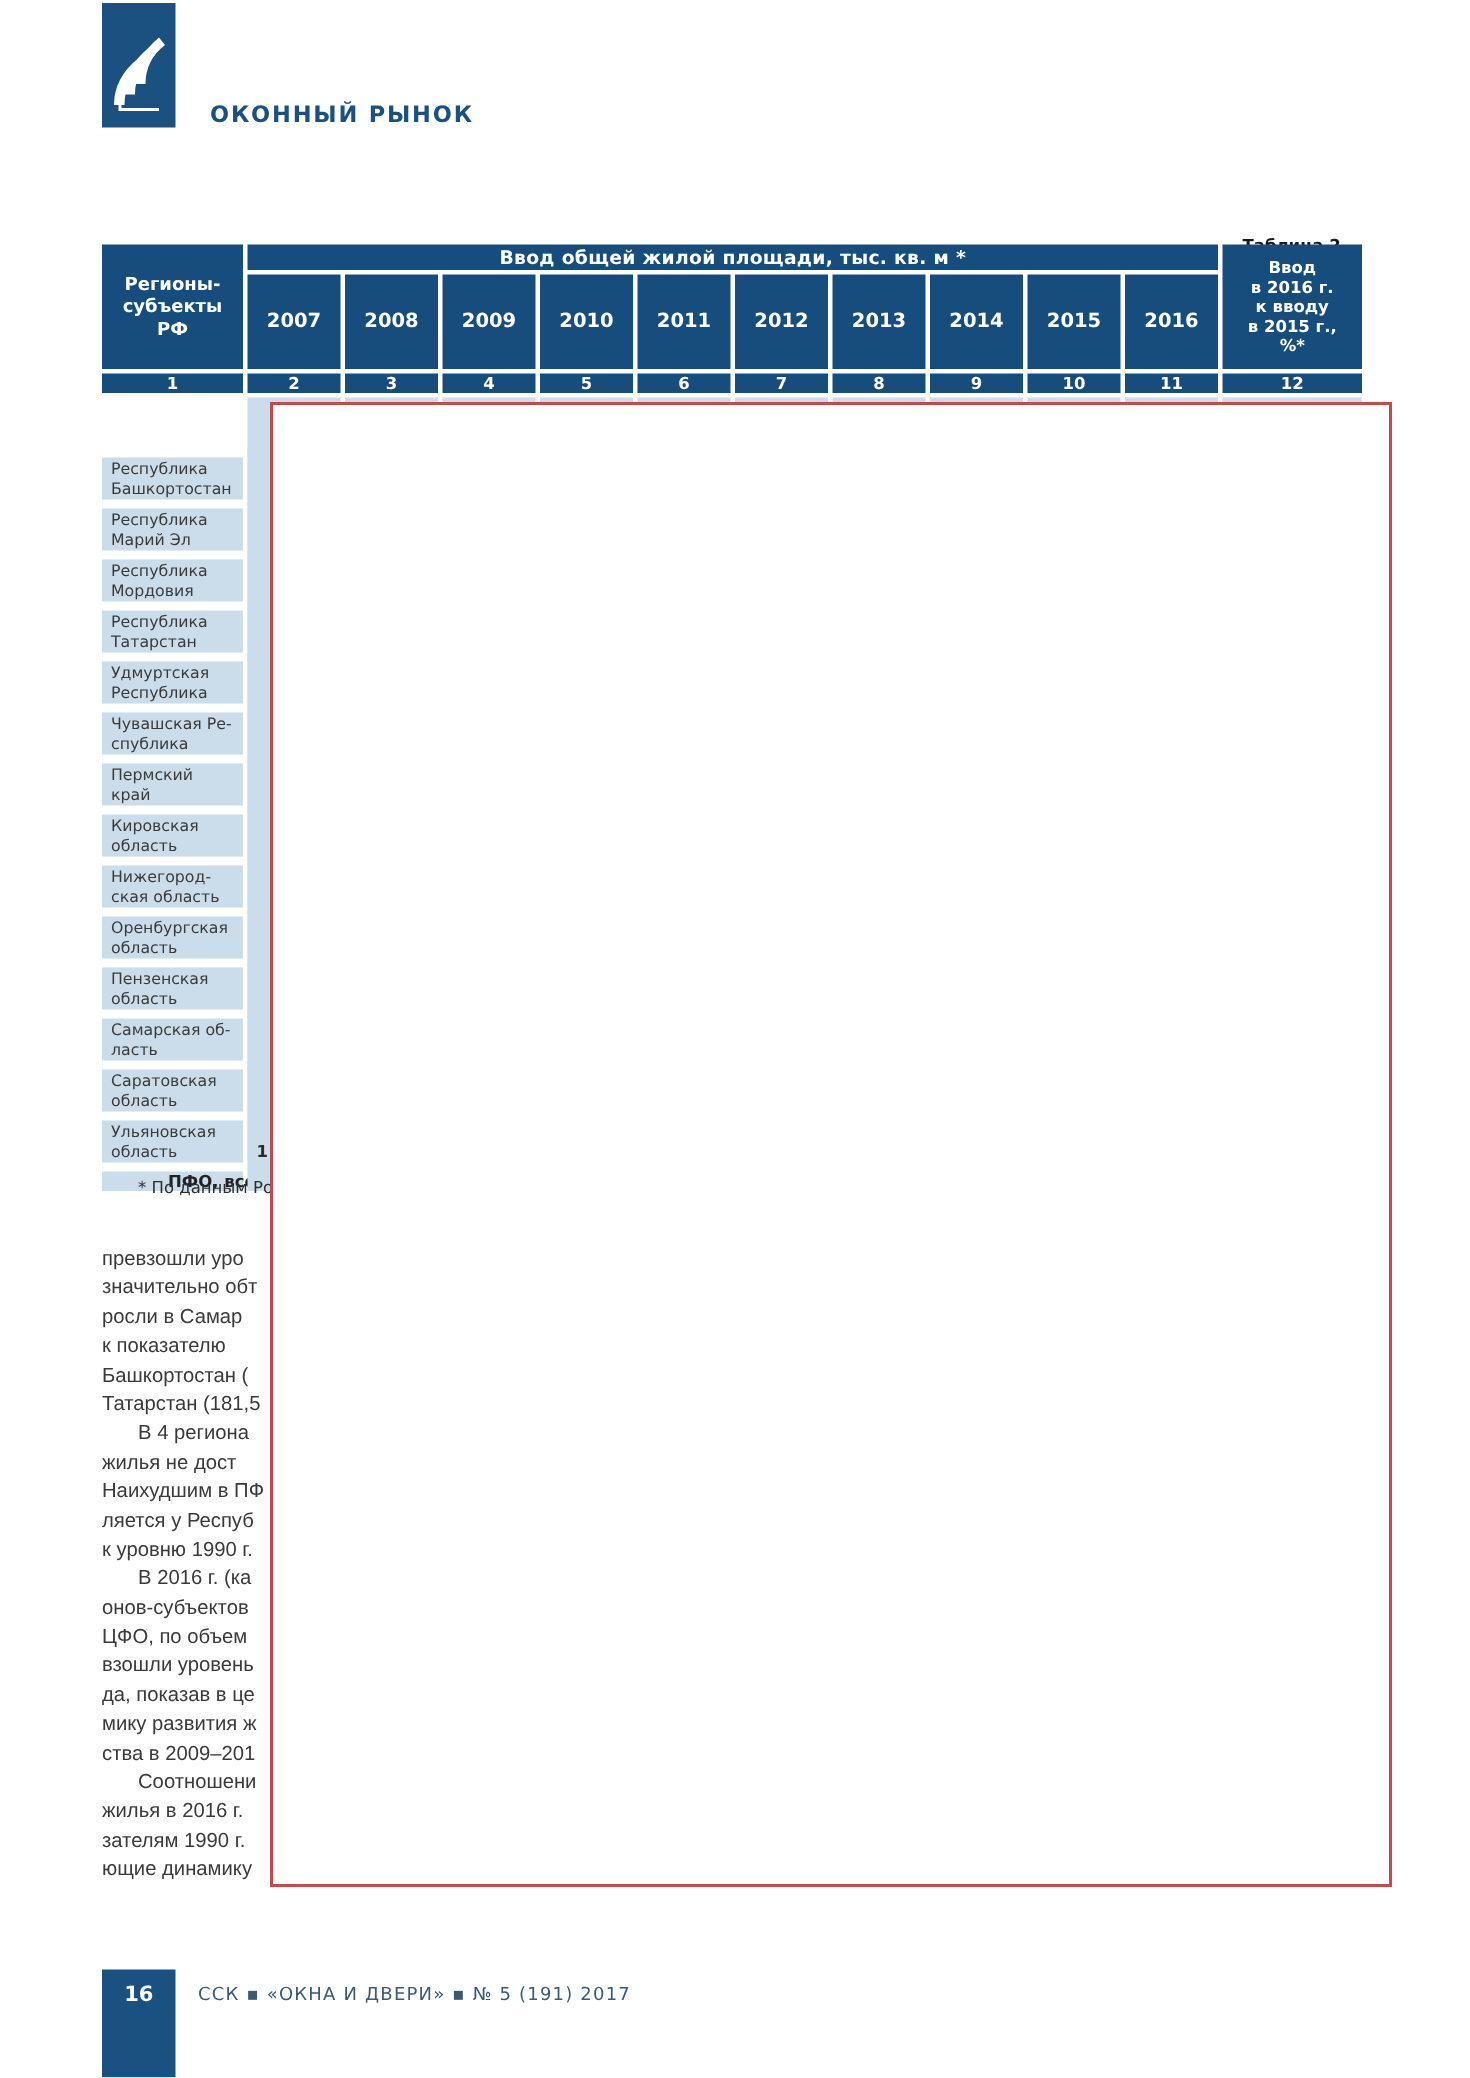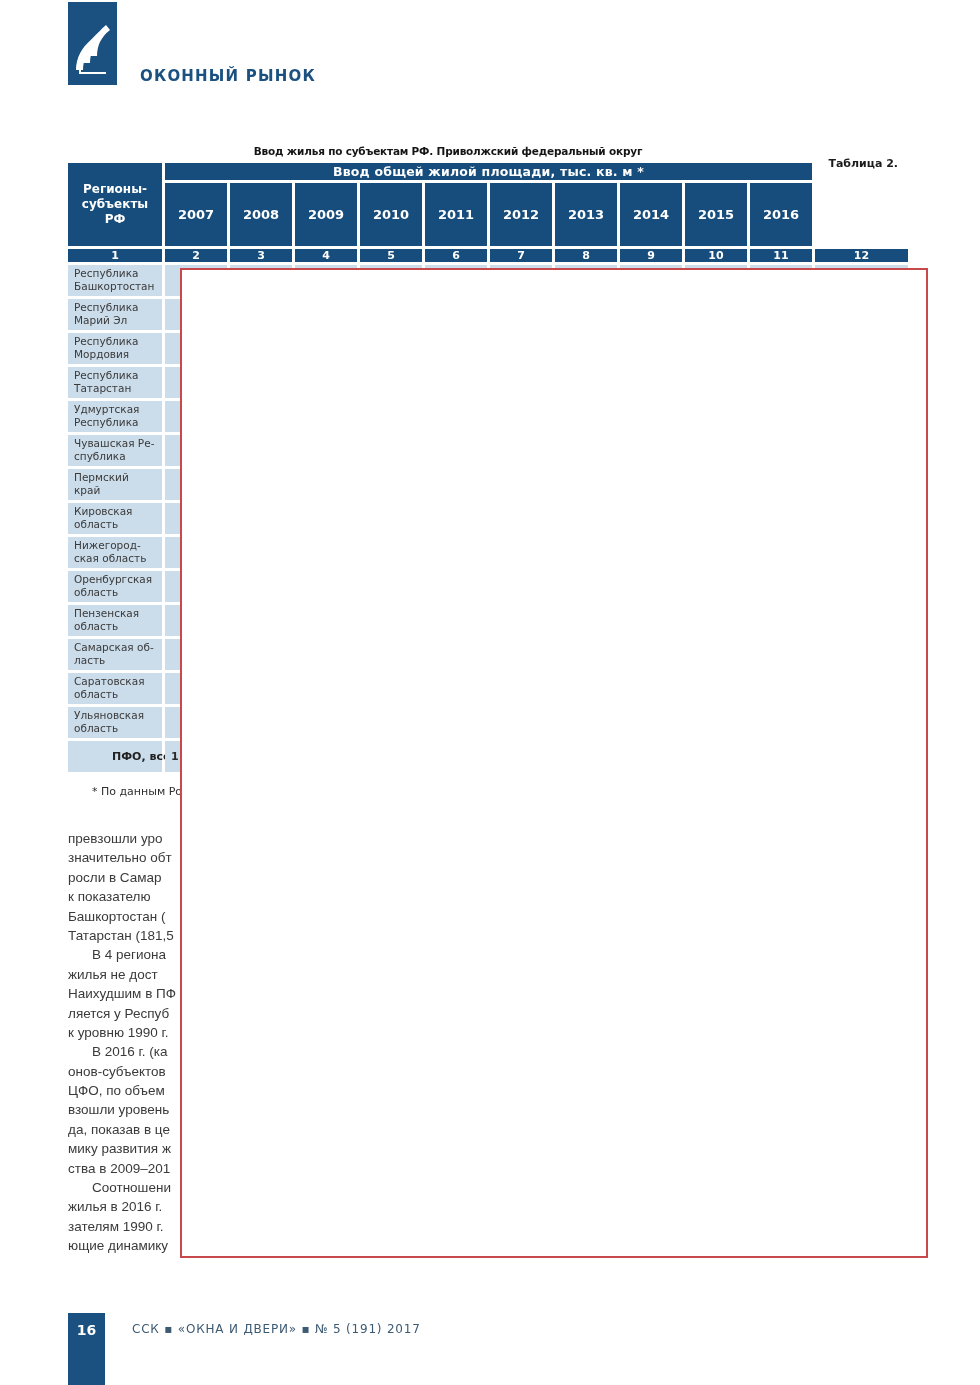--- a/index.html
+++ b/index.html
@@ -30,40 +30,40 @@
   .c1{grid-column:1}.c2{grid-column:2}.c3{grid-column:3}.c4{grid-column:4}.c5{grid-column:5}
   .c6{grid-column:6}.c7{grid-column:7}.c8{grid-column:8}.c9{grid-column:9}.c10{grid-column:10}
   .c11{grid-column:11}.c12{grid-column:12}
 
   .tbody{margin-top:3px;}
   .trow{display:grid;grid-template-columns:94px repeat(10,62px) 93px;gap:3px;
         height:31px;margin-bottom:3px;}
   .trow-total{margin-bottom:0;}
   .cell{background:#cbdcea;}
   .cell.region{font-size:10.5px;line-height:13px;color:#3a3a3a;padding:2px 4px 0 6px;
-               white-space:pre-line;box-sizing:border-box;}
+               white-space:pre-line;box-sizing:border-box;margin-top:40px;}
   .trow-total .region{font-weight:bold;font-size:11px;color:#222;display:flex;
                       align-items:center;white-space:nowrap;padding-top:0;padding-left:44px;}
   .cell.tval{font-weight:bold;font-size:11px;color:#2b2b2b;display:flex;align-items:center;
              padding-left:6px;box-sizing:border-box;}
 
   .footnote{position:absolute;left:92px;top:785px;font-size:11px;color:#2e2e2e;text-align:center;}
 
   
   .article{position:absolute;left:68px;top:829px;font-family:"Liberation Sans",sans-serif;
            font-size:13.5px;line-height:19.4px;color:#3a3a3a;}
   .article .ln{white-space:nowrap;height:19.4px;}
   .article .ind{padding-left:24px;}
 
   
   .overlay{position:absolute;left:180px;top:268px;width:748px;height:990px;box-sizing:border-box;
            background:#ffffff;border:2px solid #c7494b;z-index:5;}
 
   
-  .pgbox{position:absolute;left:68px;top:1313px;width:37px;height:72px;background:#1a5180;
+  .pgbox{position:absolute;left:68px;top:1313px;width:49px;height:72px;background:#1a5180;
          color:#fff;font-weight:bold;font-size:14px;text-align:center;padding-top:9px;
          box-sizing:border-box;}
   .issue{position:absolute;left:132px;top:1322px;font-size:12px;letter-spacing:0.8px;color:#3d5a73;}
 </style>
 </head>
 <body>
 
 <div class="page">
 
   <div class="logo">
@@ -73,28 +73,32 @@
         <path d="M15 61 Q15 43 31 30 L35 35 Q22 45 22 61 Z"></path>
         <path d="M22 54 Q22 36 38 23 L42 28 Q29 38 29 54 Z"></path>
         <rect x="12" y="70" width="26" height="2"></rect>
         <rect x="11" y="60" width="2" height="12"></rect>
       </g>
     </svg>
   </div>
   <div class="brand">ОКОННЫЙ РЫНОК</div>
 
   <div class="tbl-label">Таблица 2.</div>
-  <div class="tbl-title">Ввод жилья по субъектам РФ. Приволжский федеральный округ</div>
 
   <div class="tbl">
     <div class="thead">
       <div class="hd hd-regions">Регионы-
 субъекты
 РФ</div>
       <div class="hd hd-band">Ввод общей жилой площади, тыс. кв. м *</div>
+      <div class="hd hd-ratio">Ввод
+в 2016 г.
+к вводу
+в 2015 г.,
+%*</div>
 
       <div class="hd hd-year c2">2007</div>
       <div class="hd hd-year c3">2008</div>
       <div class="hd hd-year c4">2009</div>
       <div class="hd hd-year c5">2010</div>
       <div class="hd hd-year c6">2011</div>
       <div class="hd hd-year c7">2012</div>
       <div class="hd hd-year c8">2013</div>
       <div class="hd hd-year c9">2014</div>
       <div class="hd hd-year c10">2015</div>

